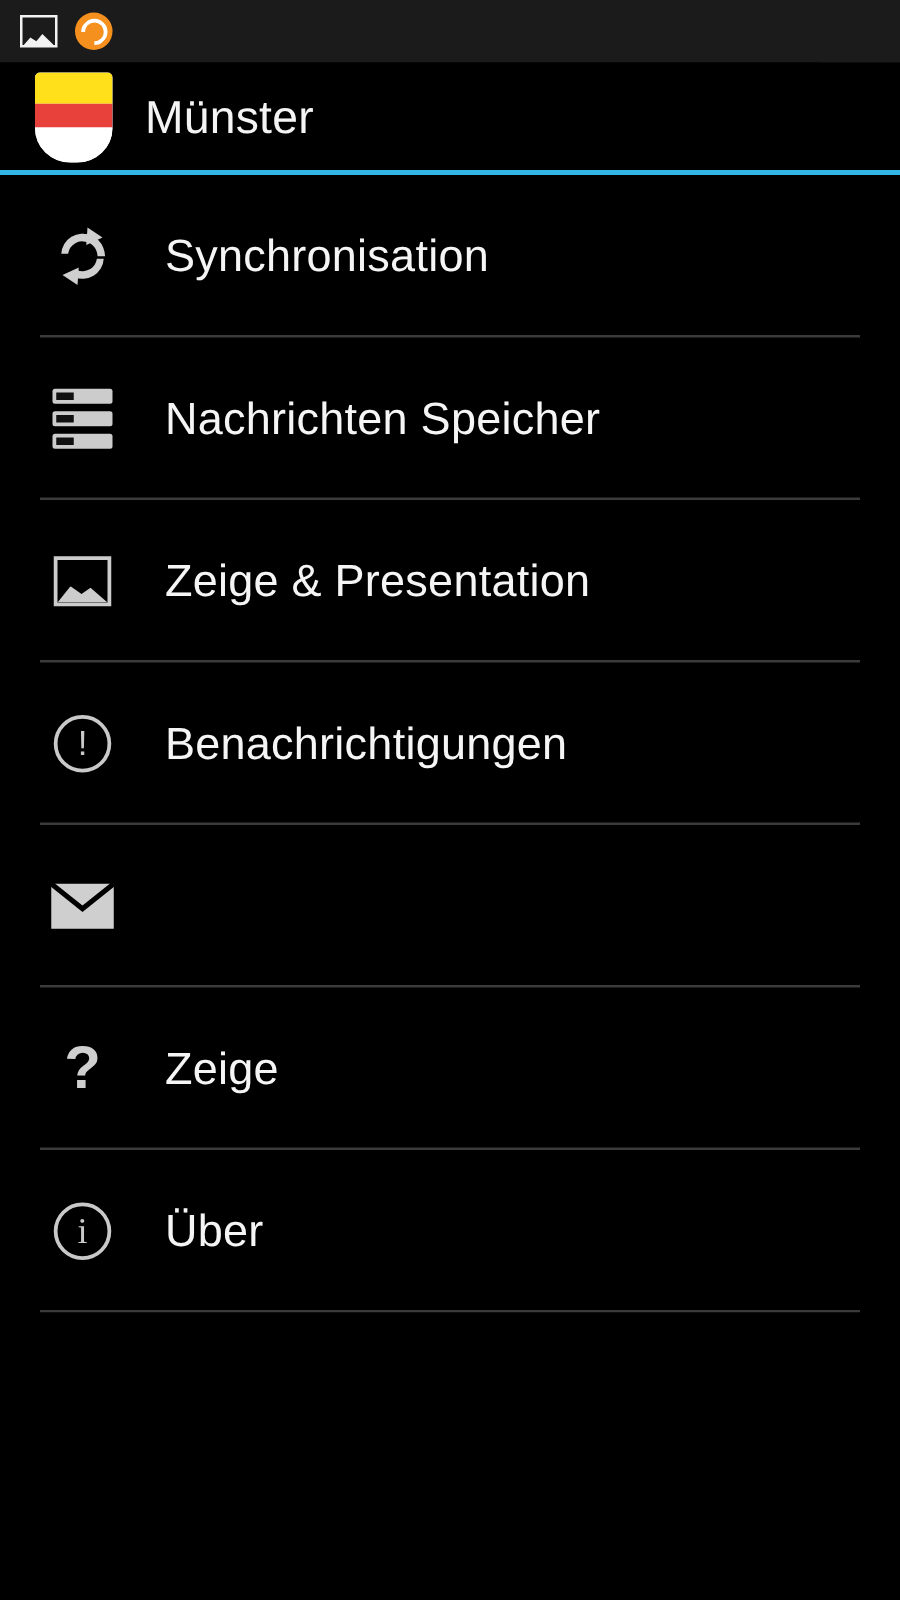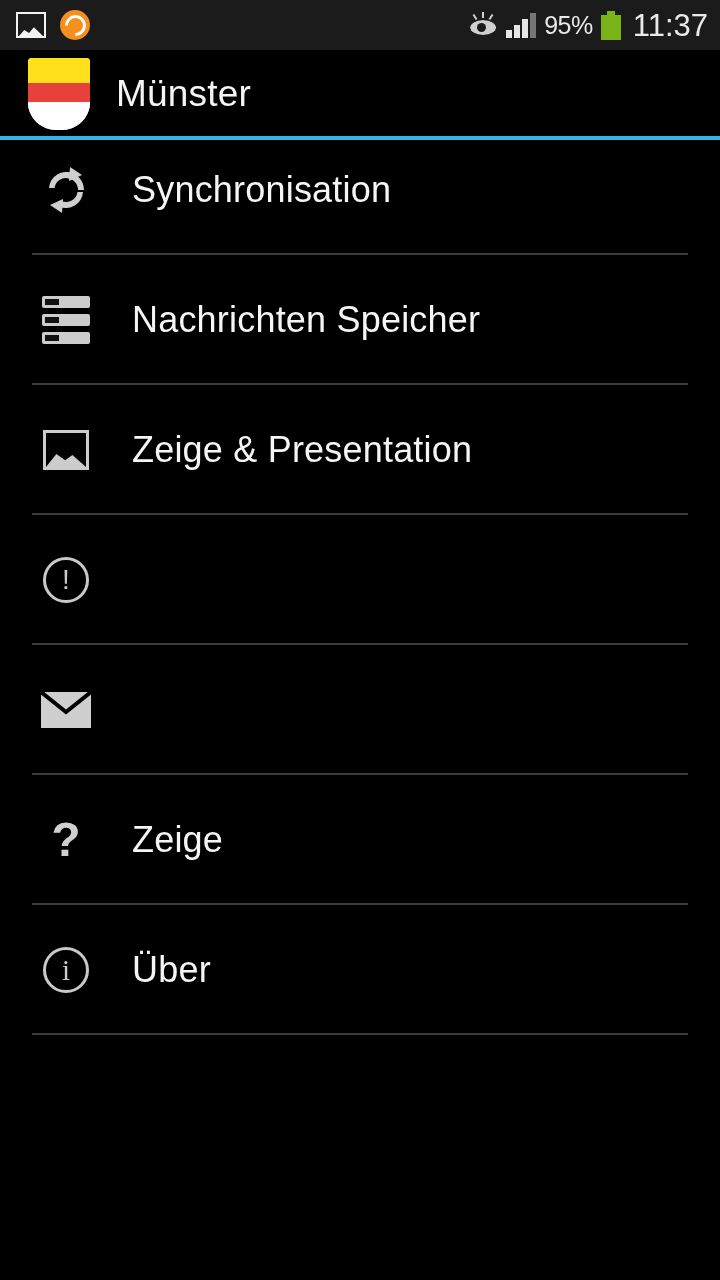--- a/index.html
+++ b/index.html
@@ -103,21 +103,21 @@
   .app-title {
     color:#f4f4f4; font-size:37px; font-weight:400;
     margin-left:26px; letter-spacing:0.2px;
   }
   .accent-line {
     position:absolute; top:136px; left:0;
     width:720px; height:4px;
   }
 
   
-  .list { position:absolute; top:125px; left:0; width:588px; }
+  .list { position:absolute; top:140px; left:0; width:588px; }
   .row {
     position:relative; height:130px;
     display:flex; align-items:center;
   }
   .row-icon {
     width:132px; min-width:132px; height:130px;
     display:flex; align-items:center; justify-content:center;
   }
   .row-label {
     color:#f5f5f5; font-size:36px; font-weight:400; letter-spacing:0.2px;
@@ -166,41 +166,20 @@
 </style>
 </head>
 <body>
 
 <div id="screen">
 
   <div class="statusbar">
     <div class="sb-left">
       <div class="icon-photo"></div>
       <div class="icon-orange"></div>
-    </div>
-    <div class="sb-right">
-      <div class="icon-eye">
-        <div class="ball"></div>
-        <div class="pupil"></div>
-        <div class="lash" style="left:14px; top:0px;"></div>
-        <div class="lash" style="left:6px; top:2px; transform:rotate(-32deg);"></div>
-        <div class="lash" style="left:22px; top:2px; transform:rotate(32deg);"></div>
-      </div>
-      <div class="signal">
-        <i class="b1"></i>
-          <i class="b2"></i>
-          <i class="b3"></i>
-          <i class="b4"></i>
-      </div>
-      <div class="sb-pct">95%</div>
-      <div class="battery">
-        <div class="nub"></div>
-          <div class="body"></div>
-      </div>
-      <div class="sb-clock">11:37</div>
     </div>
   </div>
 
   <div class="appbar">
     <div class="crest">
       <div class="shield">
         <div class="band-y"></div>
         <div class="band-r"></div>
         <div class="band-w"></div>
       </div>
@@ -243,20 +222,21 @@
         <div class="ic-image"></div>
       </div>
       <div class="row-label">Zeige &amp; Presentation</div>
       <div class="divider"></div>
     </div>
 
     <div class="row">
       <div class="row-icon">
         <div class="ic-circle alert">!</div>
       </div>
+      <div class="row-label">Benachrichtigungen</div>
       <div class="divider"></div>
     </div>
 
     <div class="row">
       <div class="row-icon">
         <svg width="52" height="38" viewBox="0 0 52 38">
           <rect x="1" y="1" width="50" height="36" fill="#cfcfcf"></rect>
           <polyline points="1,1 26,21 51,1" fill="none" stroke="#000" stroke-width="4"></polyline>
         </svg>
       </div>

